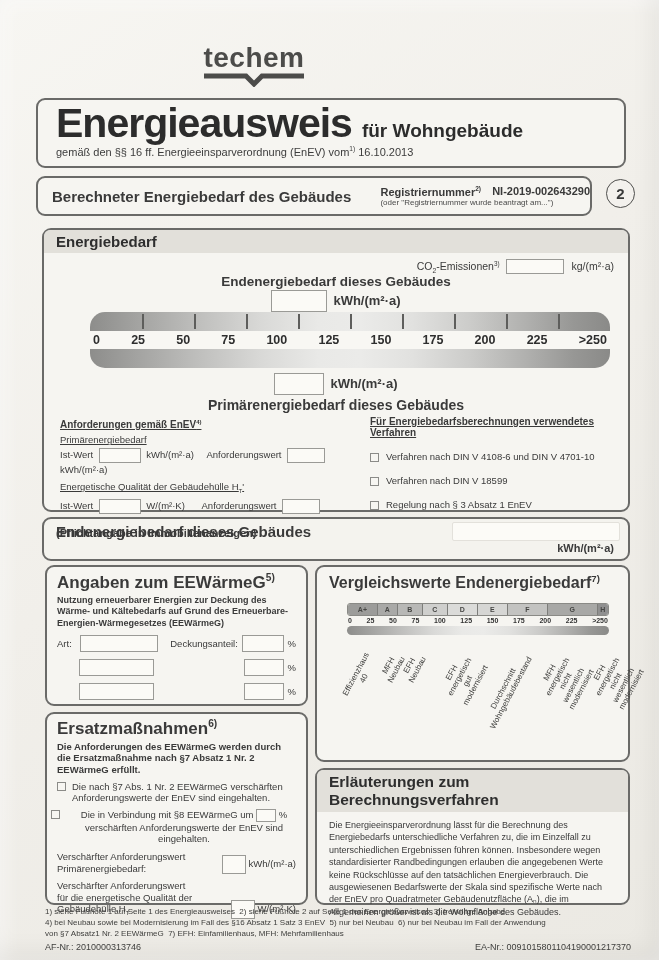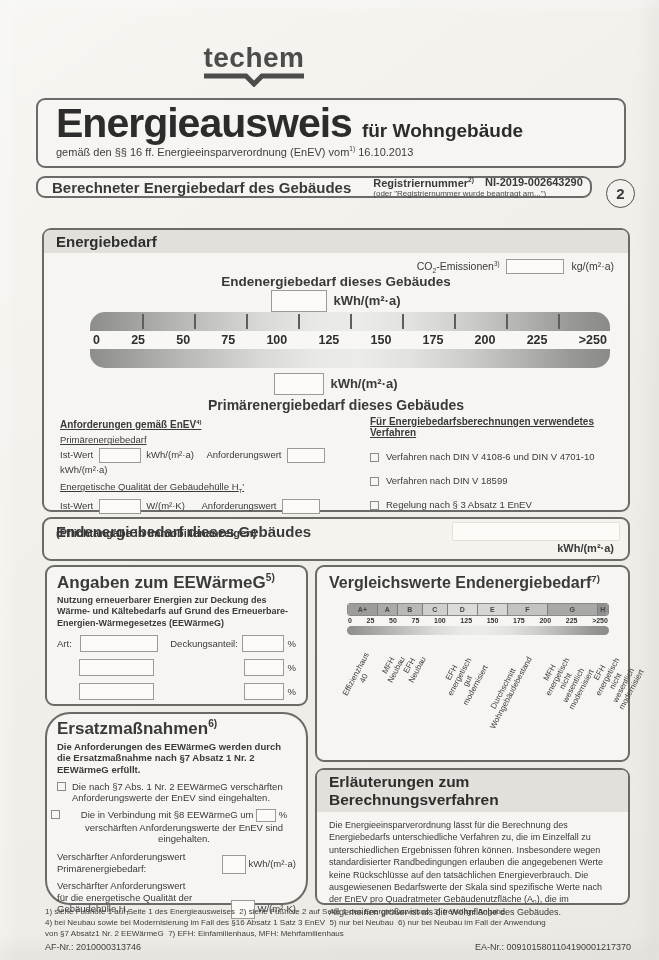--- a/index.html
+++ b/index.html
@@ -83,21 +83,21 @@
     <div class="title-row">
       <span class="big-title">Energieausweis</span>
       <span class="title-suffix">für Wohngebäude</span>
     </div>
     <div class="law-line">
       <span>gemäß den §§ 16 ff. Energieeinsparverordnung (EnEV) vom</span><sup class="fn">1)</sup>
       <span>16.10.2013</span>
     </div>
   </div>
 
-  <div class="rbox band" style="left:36px; top:176px; width:556px; height:22px;">
+  <div class="rbox band" style="left:36px; top:176px; width:556px; height:40px;justify-content:space-between;">
     <div class="band-title">Berechneter Energiebedarf des Gebäudes</div>
     <div class="reg-block">
       <div class="reg-top">
         <span>Registriernummer</span><sup class="fn">2)</sup>
         <span style="margin-left:8px;">NI-2019-002643290</span>
       </div>
       <div class="reg-note">(oder "Registriernummer wurde beantragt am...")</div>
     </div>
   </div>
   <div class="circle2">2</div>
@@ -225,21 +225,21 @@
       </div>
       <div style="display:flex; align-items:center;">
         <span style="width:26px;"></span>
         <span class="inp" style="width:86px; height:17px;"></span>
         <span class="inp" style="width:46px; height:17px; margin-left:90px;"></span>
         <span style="margin-left:4px;">%</span>
       </div>
     </div>
   </div>
 
-  <div class="rbox" style="left:45px; top:712px; width:263px; height:193px;border-radius:25px;">
+  <div class="rbox" style="left:45px; top:712px; width:263px; height:193px;">
     <div class="b" style="font-size:17px; padding:4px 10px 2px;"><span>Ersatzmaßnahmen</span><sup class="fn">6)</sup></div>
     <div class="b" style="font-size:9.5px; line-height:11.5px; padding:0 10px;">Die Anforderungen des EEWärmeG werden durch die Ersatzmaßnahme nach §7 Absatz 1 Nr. 2 EEWärmeG erfüllt.</div>
     <div style="display:flex; padding:6px 10px 0; font-size:9.5px; line-height:11px;">
       <span class="cb" style="margin-right:6px; margin-top:1px;"></span>
       <span>Die nach §7 Abs. 1 Nr. 2 EEWärmeG verschärften Anforderungswerte der EnEV sind eingehalten.</span>
     </div>
     <div style="display:flex; padding:6px 4px 0; font-size:9.5px; line-height:11px;text-align:center;">
       <span class="cb" style="margin-right:6px; margin-top:1px;"></span>
       <span><span>Die in Verbindung mit §8 EEWärmeG um</span>
         <span class="inp" style="width:20px; height:13px;"></span>

